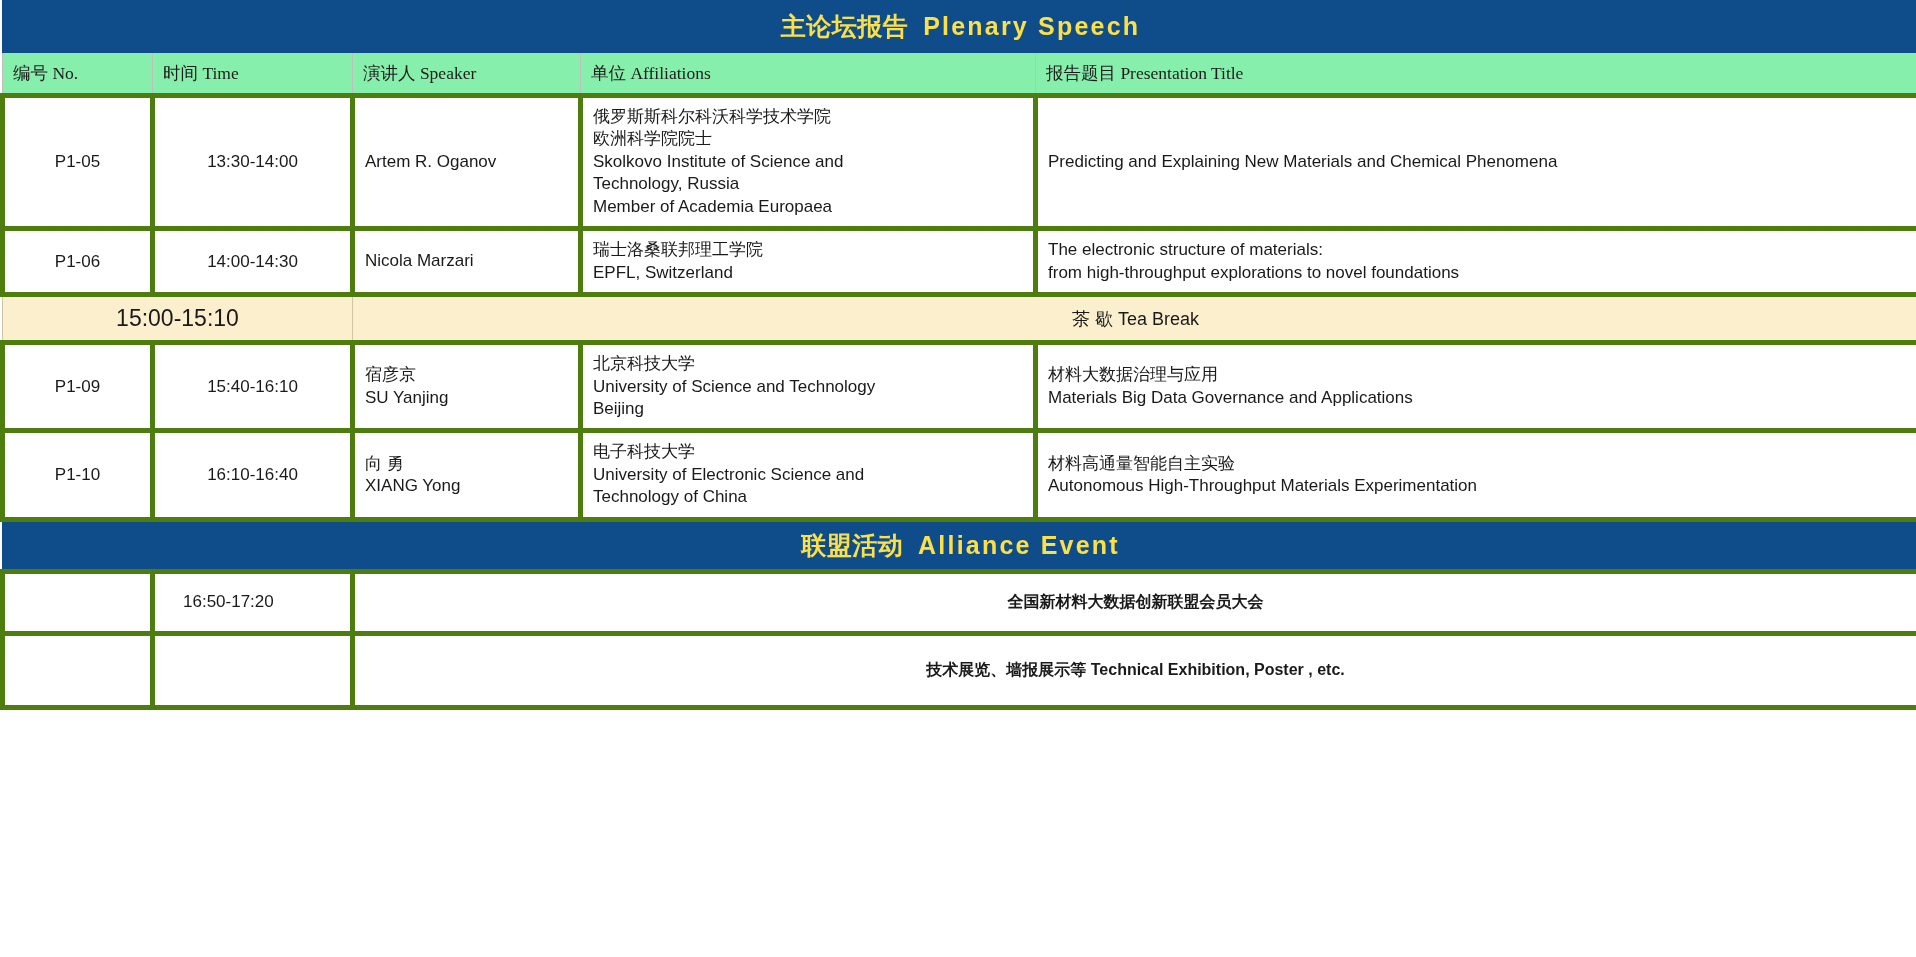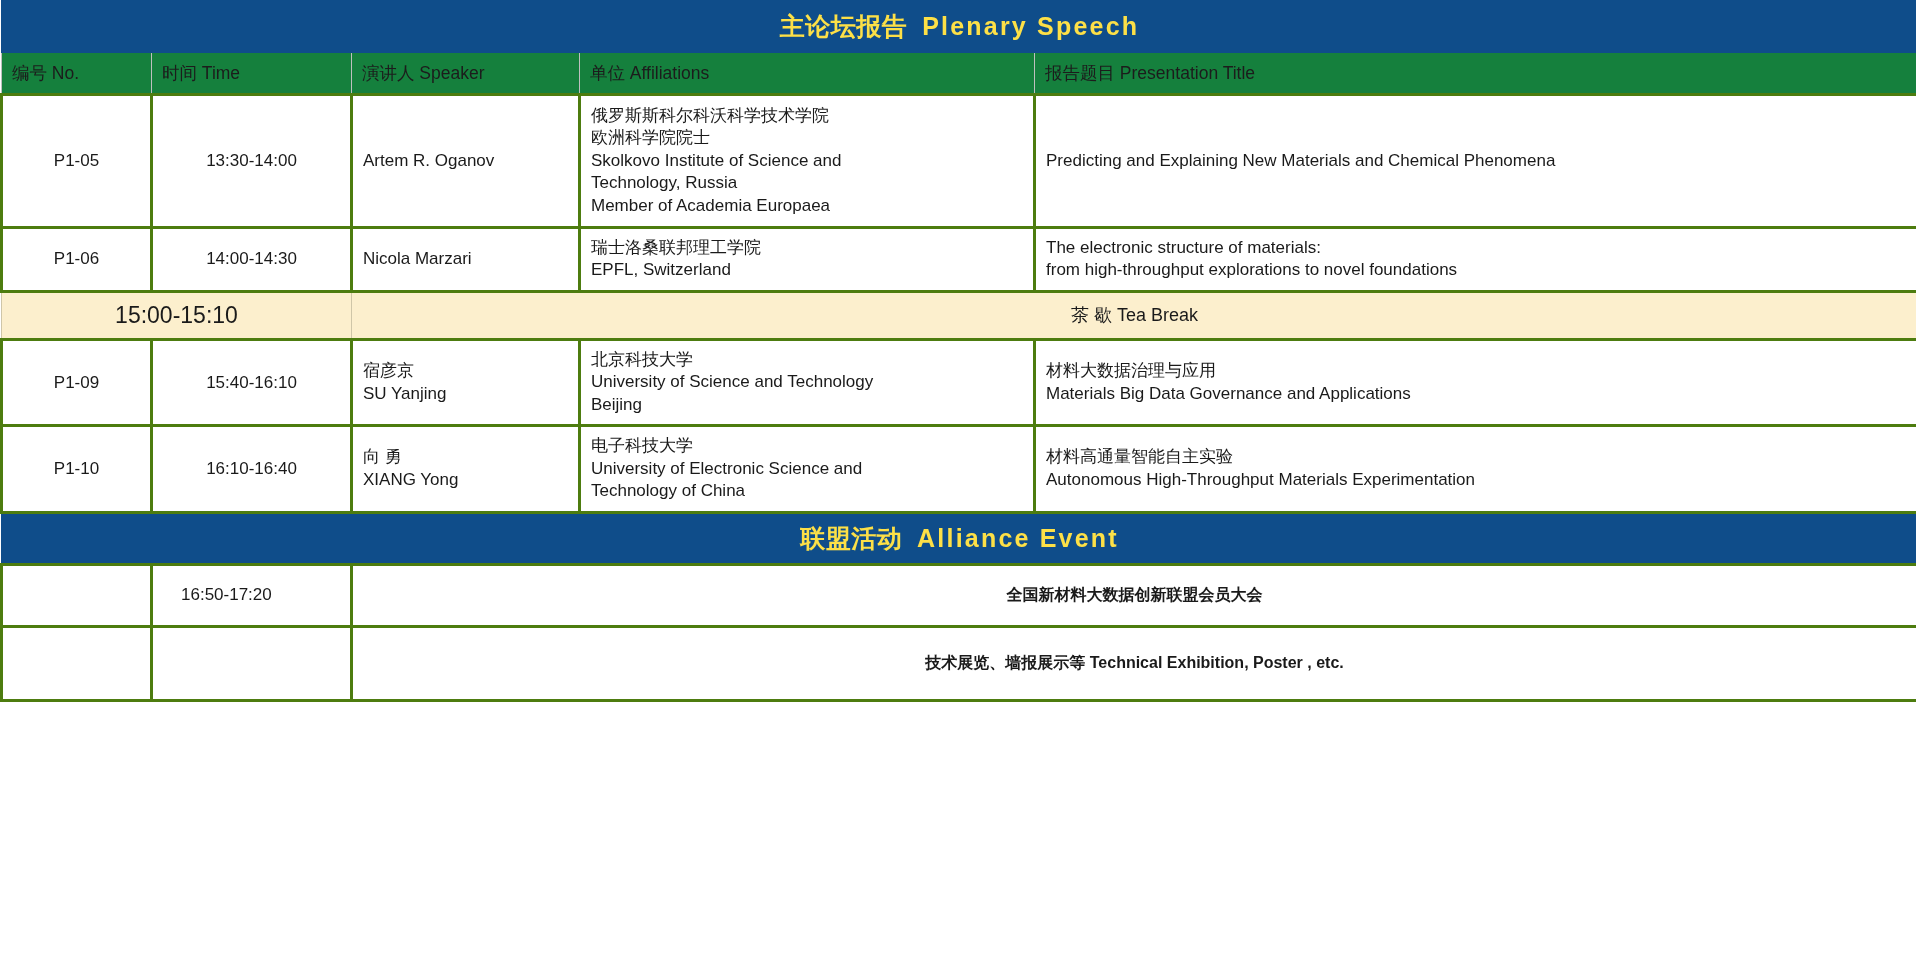--- a/index.html
+++ b/index.html
@@ -24,21 +24,21 @@
     font-size: 17px;
     color: #1a1a1a;
   }
   table.agenda col.c-no    { width: 150px; }
   table.agenda col.c-time  { width: 200px; }
   table.agenda col.c-spk   { width: 228px; }
   table.agenda col.c-aff   { width: 455px; }
   table.agenda col.c-title { width: 883px; }
 
   td, th {
-    border: 3px solid #4d7c0f;
+    border: 5px solid #4d7c0f;
     padding: 0;
     vertical-align: middle;
     box-sizing: border-box;
   }
 
   
   .banner td {
     background: #104e8b;
     background: #0f4d8a;
     border: 1px solid #0f4d8a;
@@ -51,28 +51,29 @@
     padding: 4px 0;
   }
   .banner .banner-inner {
     display: block;
     white-space: pre;
   }
   .banner .sp-en { letter-spacing: 2.2px; }
 
   
   .headrow th {
-    background: #15803d;
+    background: #86efac;
     font-weight: normal;
     font-size: 17.5px;
     text-align: left;
     padding: 8px 10px;
     height: 40px;
     color: #1c1c1c;
     border: 1px solid #bfbfbf;
+    font-family: Liberation Serif, serif;
   }
 
   
   .cell-center {
     text-align: center;
     padding: 6px 4px;
   }
   .cell-left {
     text-align: left;
     padding: 8px 10px;

